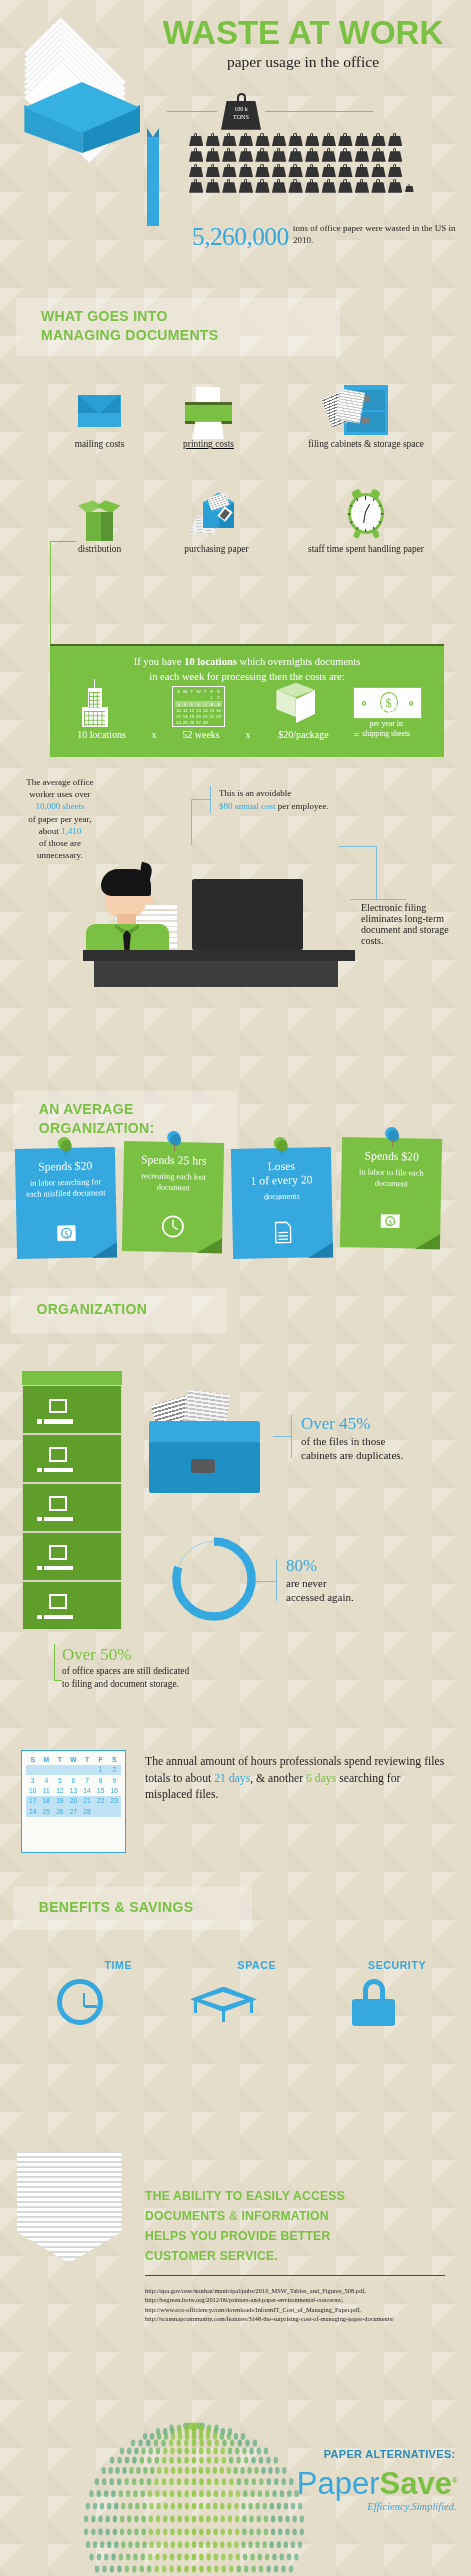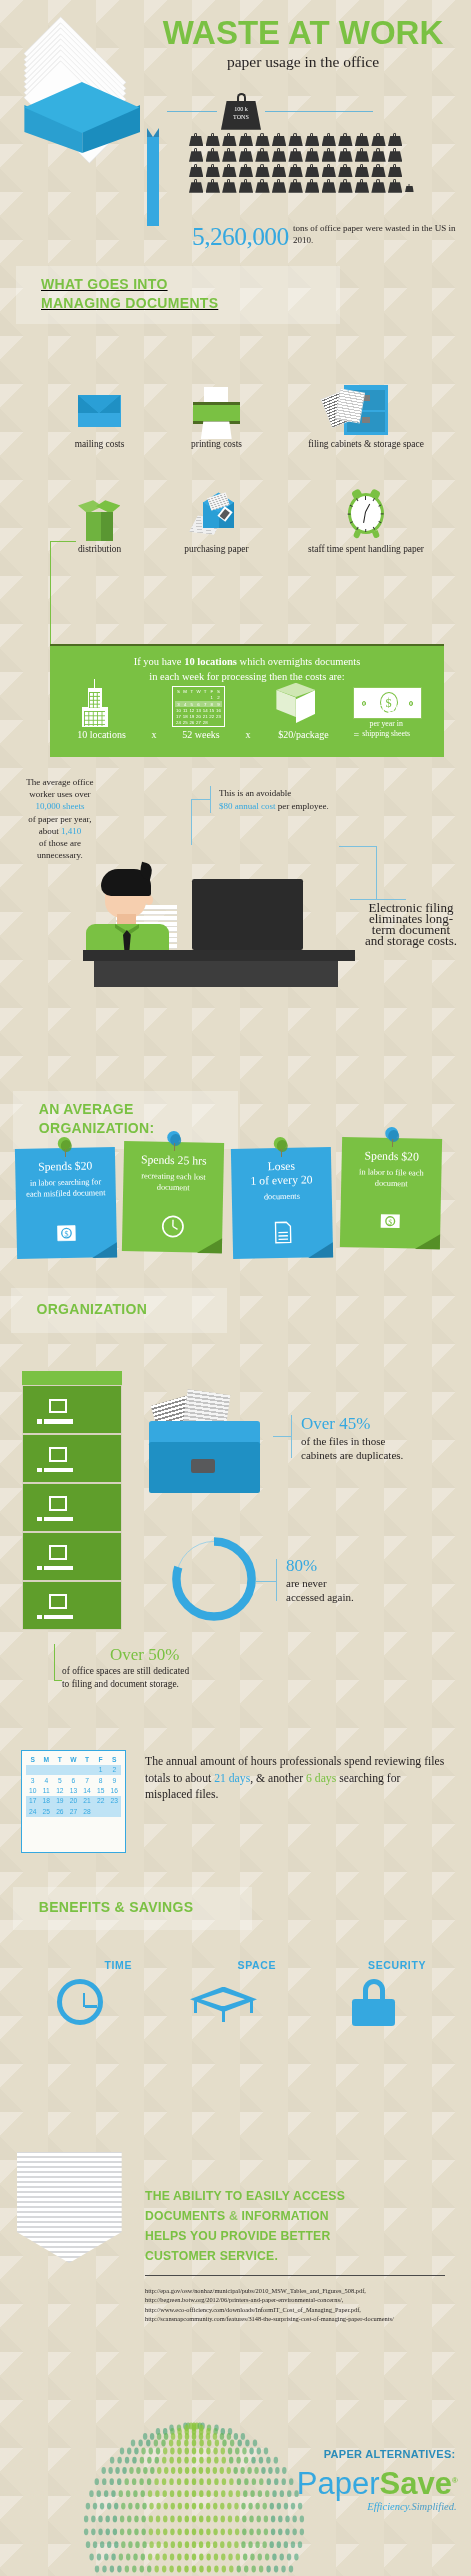--- a/index.html
+++ b/index.html
@@ -269,21 +269,21 @@
     text-align: center; font-size: 9px; line-height: 12.2px; color: #231f20;
   }
   .desk-copy-l .hl { color: #35a8e0; }
   .desk-copy-r {
     position: absolute; left: 219px; top: 787px; width: 178px;
     font-size: 9px; line-height: 12.8px; color: #231f20;
   }
   .desk-copy-r .hl { color: #35a8e0; }
   .desk-copy-b {
     position: absolute; left: 361px; top: 902px; width: 100px;
-    text-align: center; font-size: 13px; line-height: 11px; color: #231f20;
+    font-size: 10px; line-height: 11px; color: #231f20;
   }
   .bracket { position:absolute; border-color:#7cc0de; border-style:solid; }
 
   .desk { position: absolute; left: 83px; top: 821px; width: 311px; height: 178px; }
   .desk .surface { position:absolute; left:0; top:129px; width:272px; height:11px; background:#2f2f2f; }
   .desk .legs { position:absolute; left:11px; top:140px; width:244px; height:25.5px; background:#3d3d3d; }
   .monitor { position:absolute; left:109px; top:58px; width:111px; height:71px; background:#2b2b2b; border-radius:2.2px; }
   .monitor .stand { position:absolute; left:44px; top:71px; width:22px; height:7.8px; background:#2b2b2b; }
   .person .head { position:absolute; left:22px; top:53px; width:41px; height:44px; background:#f6cfaf; border-radius:20px 20px 16.7px 16.7px; }
   .person .hair { position:absolute; left:18px; top:48px; width:50px; height:27px; background:#151515;
@@ -341,21 +341,21 @@
   .stat-block .num { font-size: 17px; color:#35a8e0; line-height: 21px; }
   .stat-block .txt { font-size: 11px; color:#231f20; line-height: 14.4px; }
   .stat-rule { position:absolute; width:0.6px; background:#7cc0de; }
   .stat-tick { position:absolute; height:0.6px; background:#7cc0de; }
 
   .donut { position:absolute; left:167px; top:1532px; width:94px; height:94px; }
 
   .over50 {
     position:absolute; left:62px; top:1644px; width:205px;
   }
-  .over50 .num { font-size: 17px; color:#7ac143; line-height: 21px; margin-left: 48px; }
+  .over50 .num { font-size: 17px; color:#7ac143; line-height: 21px; }
   .over50 .txt { font-size: 9.4px; color:#231f20; line-height: 12.8px; }
 
   
   .bigcal { position:absolute; left:21px; top:1750px; width:105px; height:103px;
             border:1.1px solid #35a8e0; background:#fbfbf7; color:#35a8e0;
             font-family:"Liberation Sans",sans-serif; font-size:6.7px; padding:3.3px 3.9px; }
   .bigcal table { width:100%; border-collapse:collapse; }
   .bigcal td { text-align:center; padding:1.7px 0; }
   .bigcal tr.hl td { background:#bfe3f5; }
   .bigcal thead td { font-weight:700; }
@@ -667,35 +667,35 @@
             <b></b>
             <i></i>
           </div>
         </div>
       </div>
 
     <div class="big-number">5,260,000</div>
     <div class="big-number-note">tons of office paper were wasted in the US in 2010.</div>
   </div>
 
-  <div class="sec-banner" style="left:15.5px; top:266px; width:324px;text-decoration:underline;">
+  <div class="sec-banner" style="left:15.5px; top:298px; width:324px;">
     <div class="dots"></div>
     <h2>
       <span>WHAT GOES INTO</span><br>
       <span>MANAGING DOCUMENTS</span>
     </h2>
   </div>
 
   <div class="icon-cell" style="left:44px; top:383px;">
     <div class="icon-art">
         <div class="env"></div>
       </div>
     <div class="cap">mailing costs</div>
   </div>
-  <div class="icon-cell" style="left:161px; top:383px;">
+  <div class="icon-cell" style="left:153px; top:383px;text-decoration:underline;">
     <div class="icon-art">
       <div class="prn">
           <div class="sheet-top"></div>
           <div class="body"></div>
           <div class="out"></div>
         </div>
     </div>
     <div class="cap">printing costs</div>
   </div>
   <div class="icon-cell" style="left:294px; top:383px; width:144px;">

